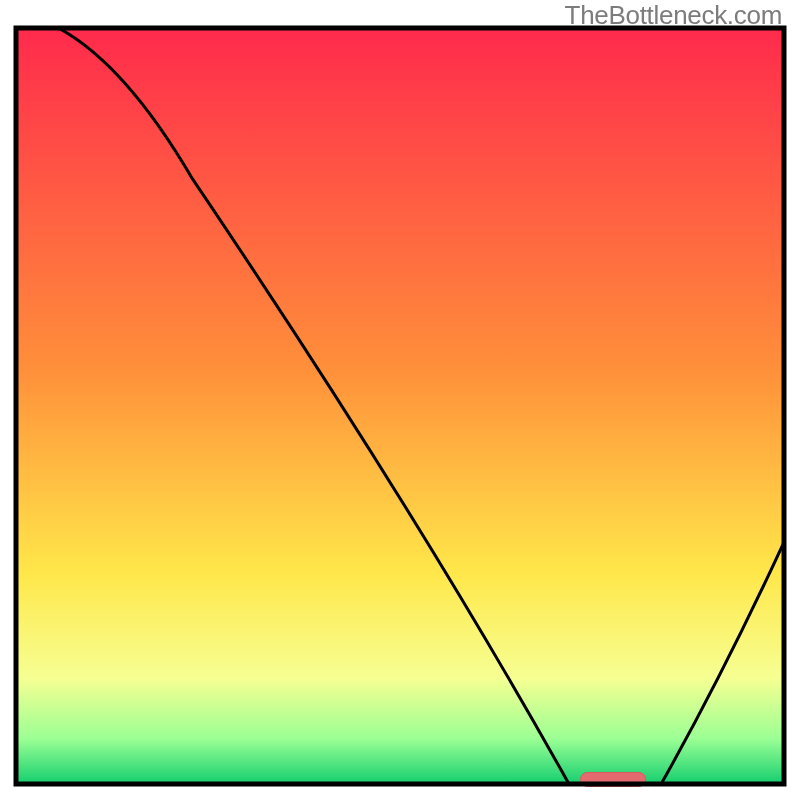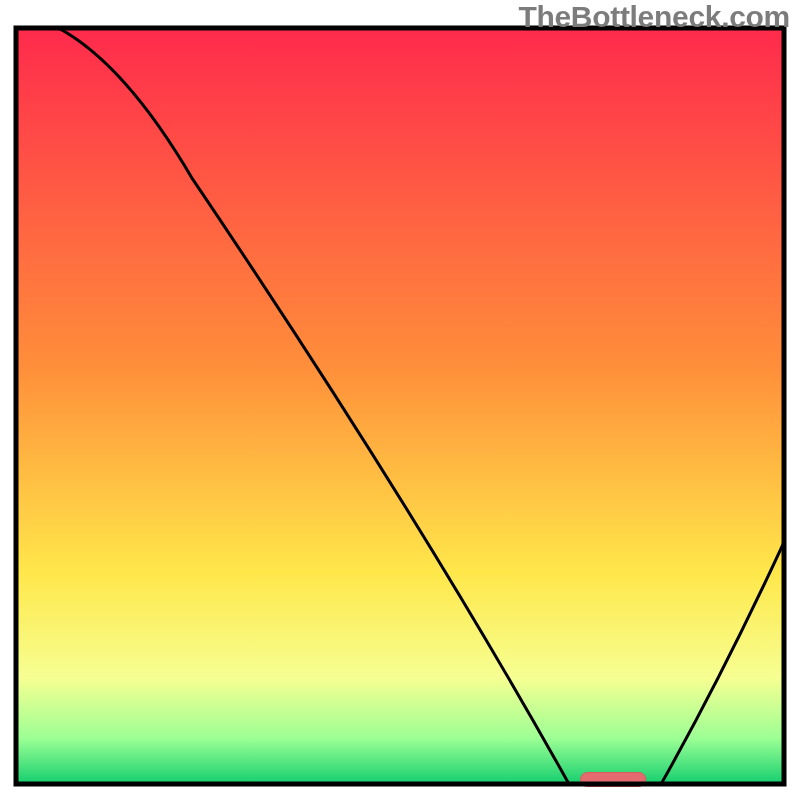--- a/index.html
+++ b/index.html
@@ -11,24 +11,24 @@
     overflow: hidden;
   }
   .canvas {
     position: relative;
     width: 800px;
     height: 800px;
   }
   .watermark {
     position: absolute;
     top: 0;
-    right: 10px;
+    right: 18px;
     font-family: Arial, Helvetica, sans-serif;
-    font-size: 30px;
-    font-weight: 700;
+    font-size: 26px;
+    font-weight: 400;
     color: #7c7c7c;
     letter-spacing: -0.3px;
   }
   svg.plot {
     position: absolute;
     left: 0;
     top: 0;
     width: 800px;
     height: 800px;
   }

